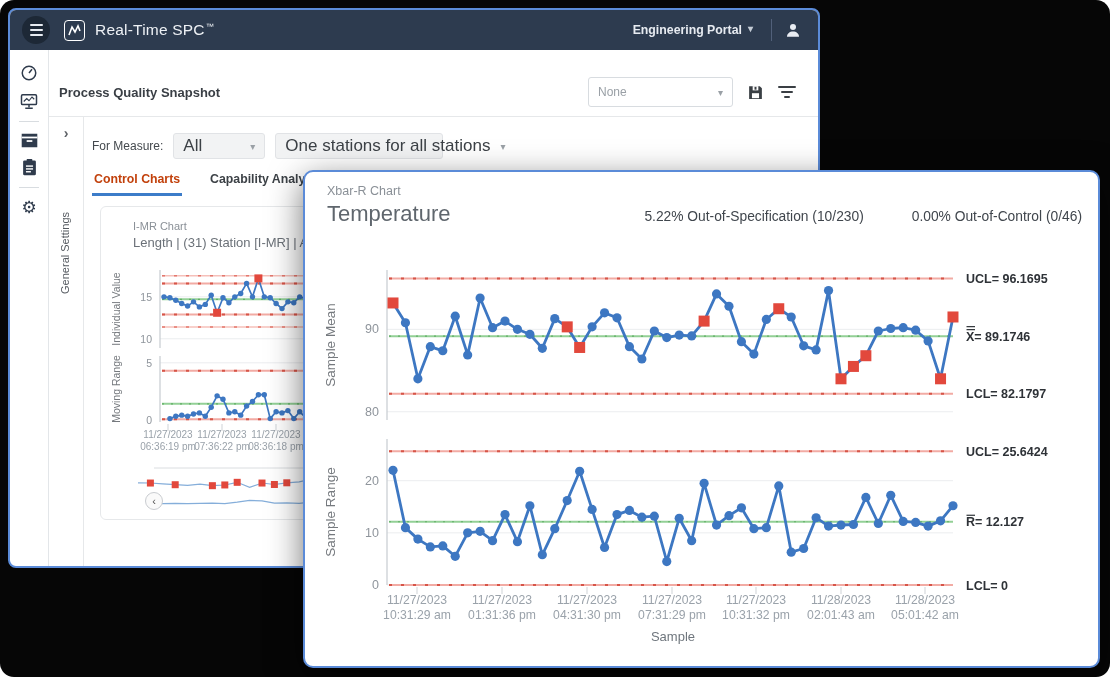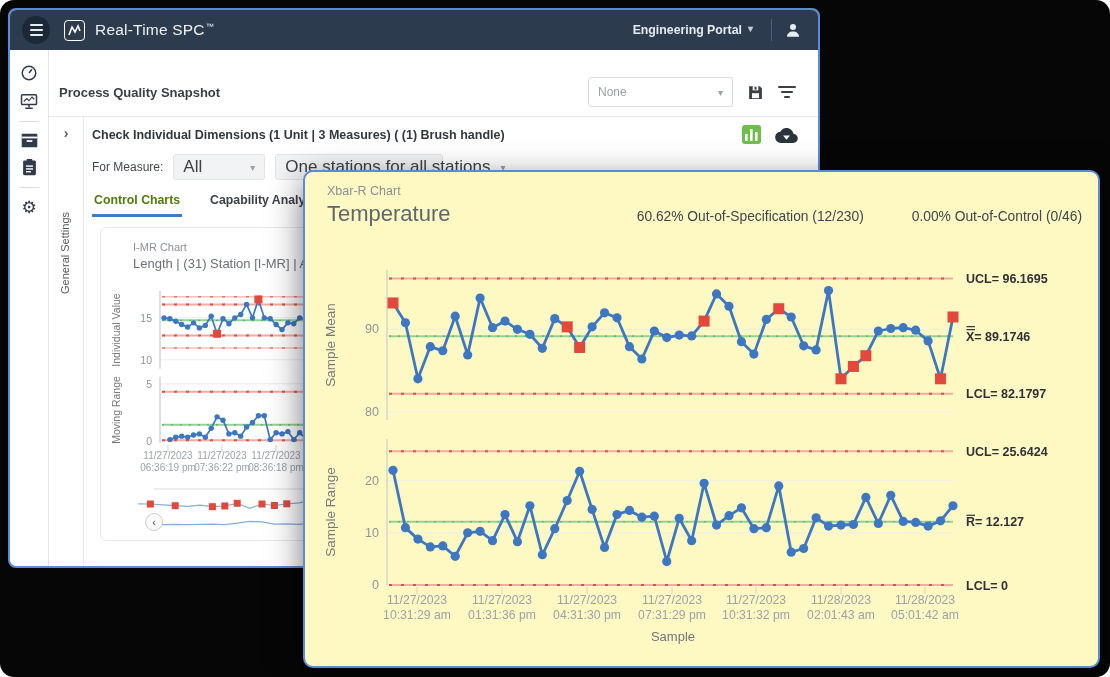--- a/index.html
+++ b/index.html
@@ -51,32 +51,32 @@
   .measure-row{display:flex;align-items:center;gap:10px;padding:10px 0 0 4px;}
   .measure-label{font-size:12px;color:#44494e;}
   .sel{height:26px;background:#f2f3f4;border:1px solid #e1e3e6;border-radius:3px;display:flex;align-items:center;padding:0 9px;box-sizing:border-box;cursor:pointer;}
   .sel .sel-val{font-size:17px;color:#3c4146;white-space:nowrap;}
   .sel .caret2{margin-left:auto;padding-left:10px;}
   .sel.w1{width:92px;}
   .sel.w2{width:168px;}
 
   .tabs{display:flex;gap:26px;padding:13px 0 0 4px;}
   .tab{background:none;border:none;font-size:12.3px;font-weight:bold;color:#3c4146;padding:0 2px 7px;cursor:pointer;border-bottom:3px solid transparent;}
-  .tab.active{color:#4d7c0f;border-bottom-color:#3c7cc9;}
+  .tab.active{color:#c2410c;border-bottom-color:#3c7cc9;}
 
   .chart-card{position:relative;margin:10px 0 0 12px;width:706px;height:314px;border:1px solid #e6e8ea;border-radius:6px;box-sizing:border-box;overflow:hidden;}
   .cc-titles{padding:13px 0 0 32px;}
   .cc-kicker{font-size:11px;color:#8a9097;}
   .cc-sub{font-size:13px;color:#6b7178;margin-top:3px;}
   #imr-svg{display:block;margin:6px 0 0 7px;}
   #nav-svg{display:block;margin:0 0 0 7px;}
   .nav-btn{position:absolute;left:44px;top:285px;width:18px;height:18px;border-radius:50%;background:#fafafa;border:1px solid #c9ccd0;color:#555;font-size:11px;line-height:1;cursor:pointer;display:flex;align-items:center;justify-content:center;padding:0;}
 
   
-  .overlay-win{position:absolute;left:303px;top:170px;width:797px;height:498px;background:#fef9c3;
+  .overlay-win{position:absolute;left:303px;top:170px;width:797px;height:498px;background:#ffffff;
     border:2px solid #5b8bd8;border-radius:10px;box-sizing:border-box;overflow:hidden;
     box-shadow:0 10px 34px rgba(0,0,0,.55);}
   .ov-head{display:flex;align-items:flex-end;padding:12px 16px 0 22px;}
   .cc-kicker.big{font-size:12.5px;}
   .ov-title{font-size:22px;color:#5f666d;margin-top:3px;}
   .ov-stats{margin-left:auto;display:flex;gap:48px;font-size:13.8px;color:#40464d;padding-bottom:3px;}
   #xbar-svg{position:absolute;left:0;top:60px;}
 </style>
 </head>
 <body>
@@ -176,37 +176,20 @@
           </button>
         </div>
 
         <div class="lower-row">
           <div class="rail">
             <button class="rail-collapse">›</button>
             <span class="rail-label">General Settings</span>
           </div>
 
           <div class="main-area">
-            <div class="panel-head">
-              <span class="panel-title">Check Individual Dimensions (1 Unit | 3 Measures) ( (1) Brush handle)</span>
-              <span class="spacer"></span>
-              <button class="green-ic">
-                <svg width="13" height="12" viewBox="0 0 13 12">
-                    <rect x="0" y="5" width="2.6" height="7" fill="#fff"></rect>
-                    <rect x="5" y="0" width="2.6" height="12" fill="#fff"></rect>
-                    <rect x="10" y="3" width="2.6" height="9" fill="#fff"></rect>
-                  </svg>
-              </button>
-              <button class="cloud-btn">
-                <svg width="23" height="16" viewBox="0 0 24 17">
-                    <path d="M19.4 7.1C18.7 3.6 15.7 1 12 1 9.1 1 6.6 2.6 5.4 5.1 2.3 5.4 0 7.9 0 11c0 3.3 2.7 6 6 6h13c2.8 0 5-2.2 5-5 0-2.6-2-4.7-4.6-4.9z" fill="#2b333d"></path>
-                    <path d="M12 13.5l-3.6-4.5h7.2z" fill="#fff"></path>
-                  </svg>
-              </button>
-            </div>
 
             <div class="measure-row">
               <span class="measure-label">For Measure:</span>
               <div class="sel w1">
                 <span class="sel-val">All</span>
                 <span class="caret2">▾</span>
               </div>
               <div class="sel w2">
                 <span class="sel-val">One stations for all stations</span>
                 <span class="caret2">▾</span>
@@ -382,21 +365,21 @@
     </div>
   </div>
 
   <div class="overlay-win">
     <div class="ov-head">
       <div>
         <div class="cc-kicker big">Xbar-R Chart</div>
         <div class="ov-title">Temperature</div>
       </div>
       <div class="ov-stats">
-        <span>60.62% Out-of-Specification (12/230)</span>
+        <span>5.22% Out-of-Specification (10/230)</span>
         <span>0.00% Out-of-Control (0/46)</span>
       </div>
     </div>
     <svg id="xbar-svg" width="797" height="438">
         <line x1="82" y1="97.34065934065936" x2="648" y2="97.34065934065936" stroke="#ebedef" stroke-width="1"></line>
         <line x1="82" y1="179.75824175824175" x2="648" y2="179.75824175824175" stroke="#ebedef" stroke-width="1"></line>
         <line x1="84" y1="46.4931318681319" x2="648" y2="46.4931318681319" stroke="#f2aba4" stroke-width="2"></line>
         <line x1="84" y1="46.4931318681319" x2="648" y2="46.4931318681319" stroke="#d65548" stroke-width="2" stroke-dasharray="3 9"></line>
         <line x1="84" y1="104.14340659340662" x2="648" y2="104.14340659340662" stroke="#93d096" stroke-width="2"></line>
         <line x1="84" y1="104.14340659340662" x2="648" y2="104.14340659340662" stroke="#63ae67" stroke-width="1.2" stroke-dasharray="2 7"></line>

